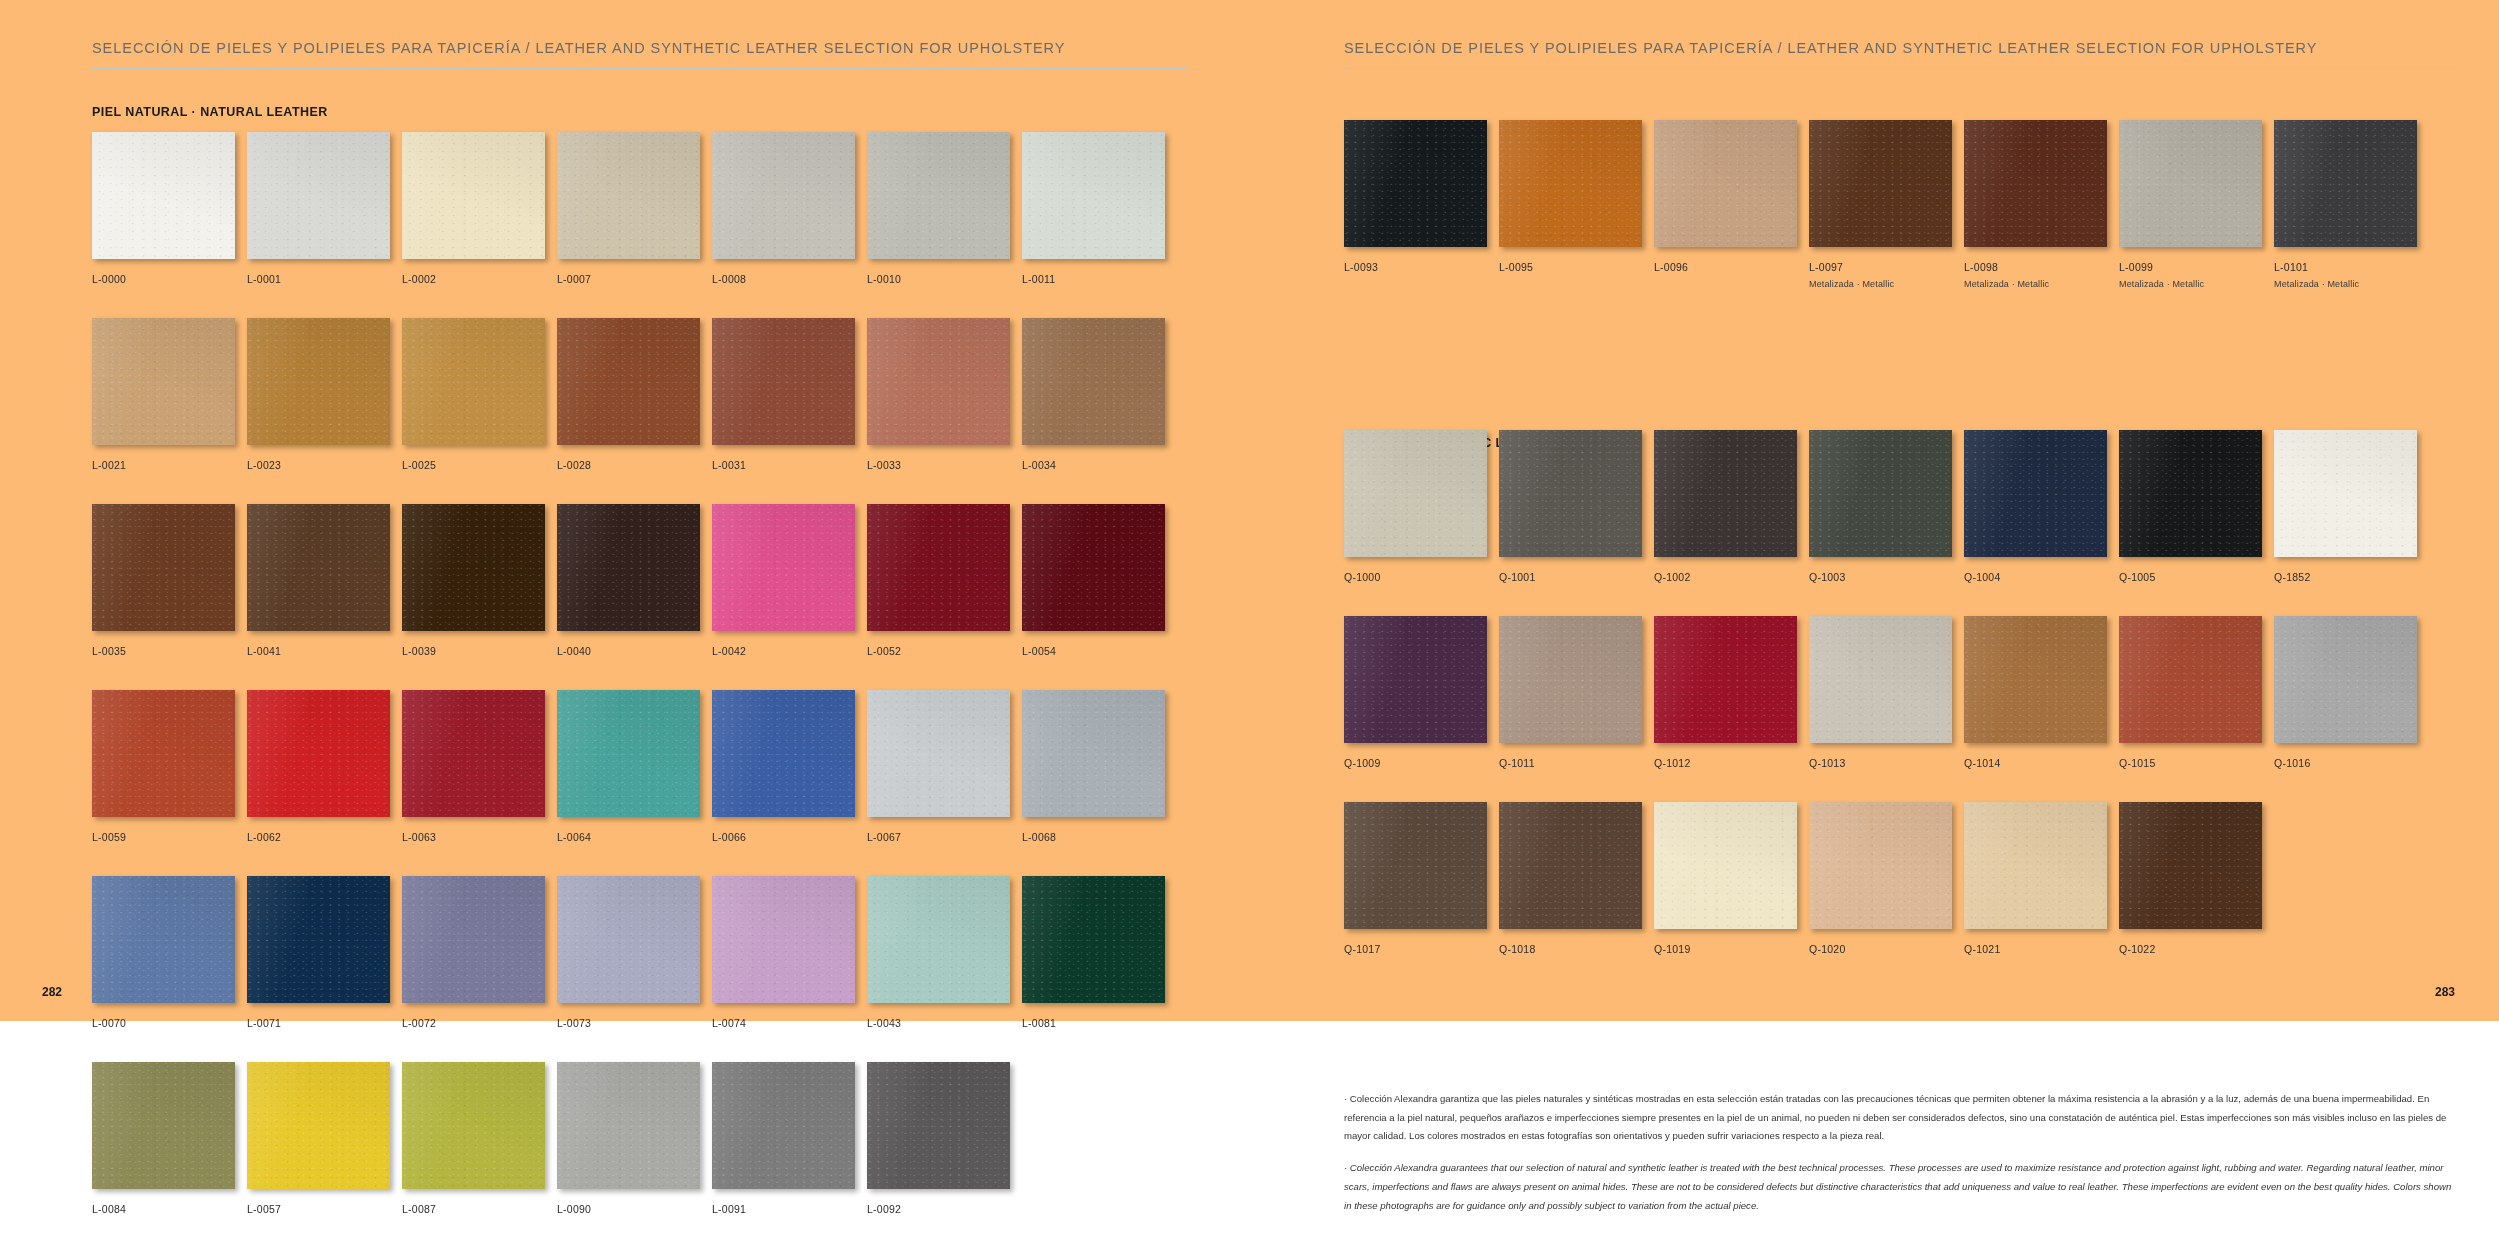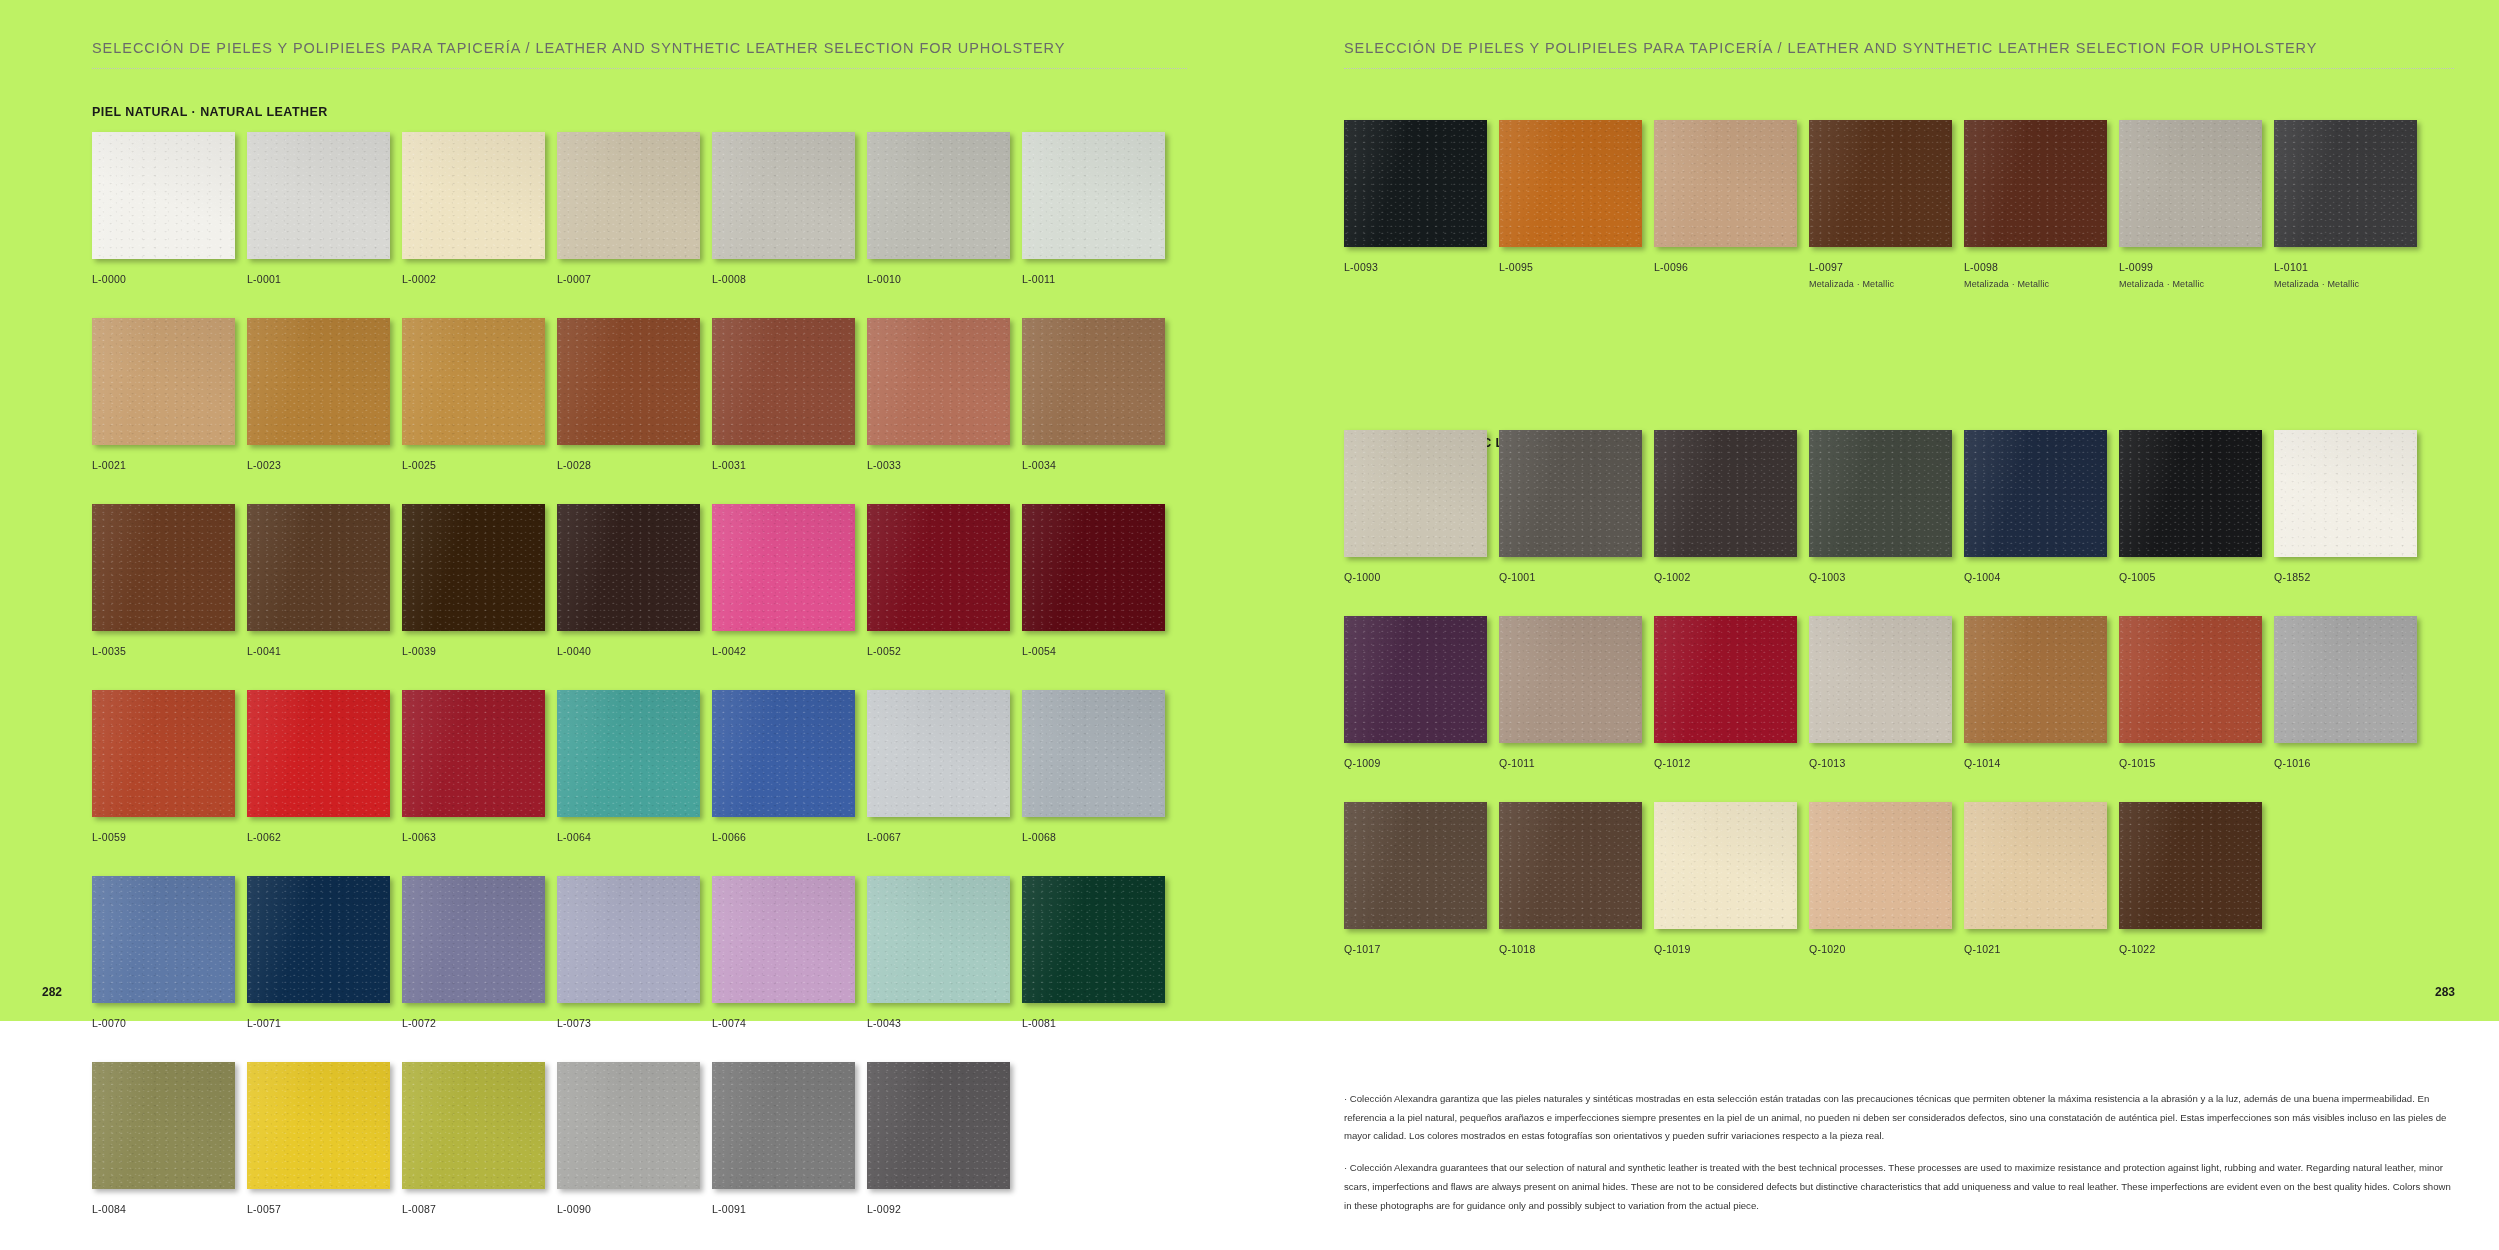--- a/index.html
+++ b/index.html
@@ -16,21 +16,21 @@
     position: relative;
     width: 2499px;
     height: 1250px;
     display: flex;
   }
 
   .page {
     position: relative;
     width: 1249px;
     height: 1021px;
-    background: #bef264;
+    background: #fdba74;
   }
   .page-right { width: 1250px; }
 
   
   .page-header {
     position: absolute;
     top: 40px;
     font-size: 14.5px;
     letter-spacing: 0.95px;
     color: #6a6a6a;
@@ -131,21 +131,21 @@
   .disclaimer {
     position: absolute;
     left: 1345px;
     width: 1115px;
     font-size: 9.6px;
     line-height: 1.95;
     color: #333333;
   }
   .page-right .disclaimer { left: 95px; }
   .disclaimer p { margin-bottom: 13px; }
-  .disclaimer p.en { }
+  .disclaimer p.en { font-style: italic; }
 
   
   .folio {
     position: absolute;
     bottom: 22px;
     font-size: 12px;
     font-weight: bold;
     color: #1a1a1a;
   }
   .folio-left  { left: 42px; text-align: right; }

